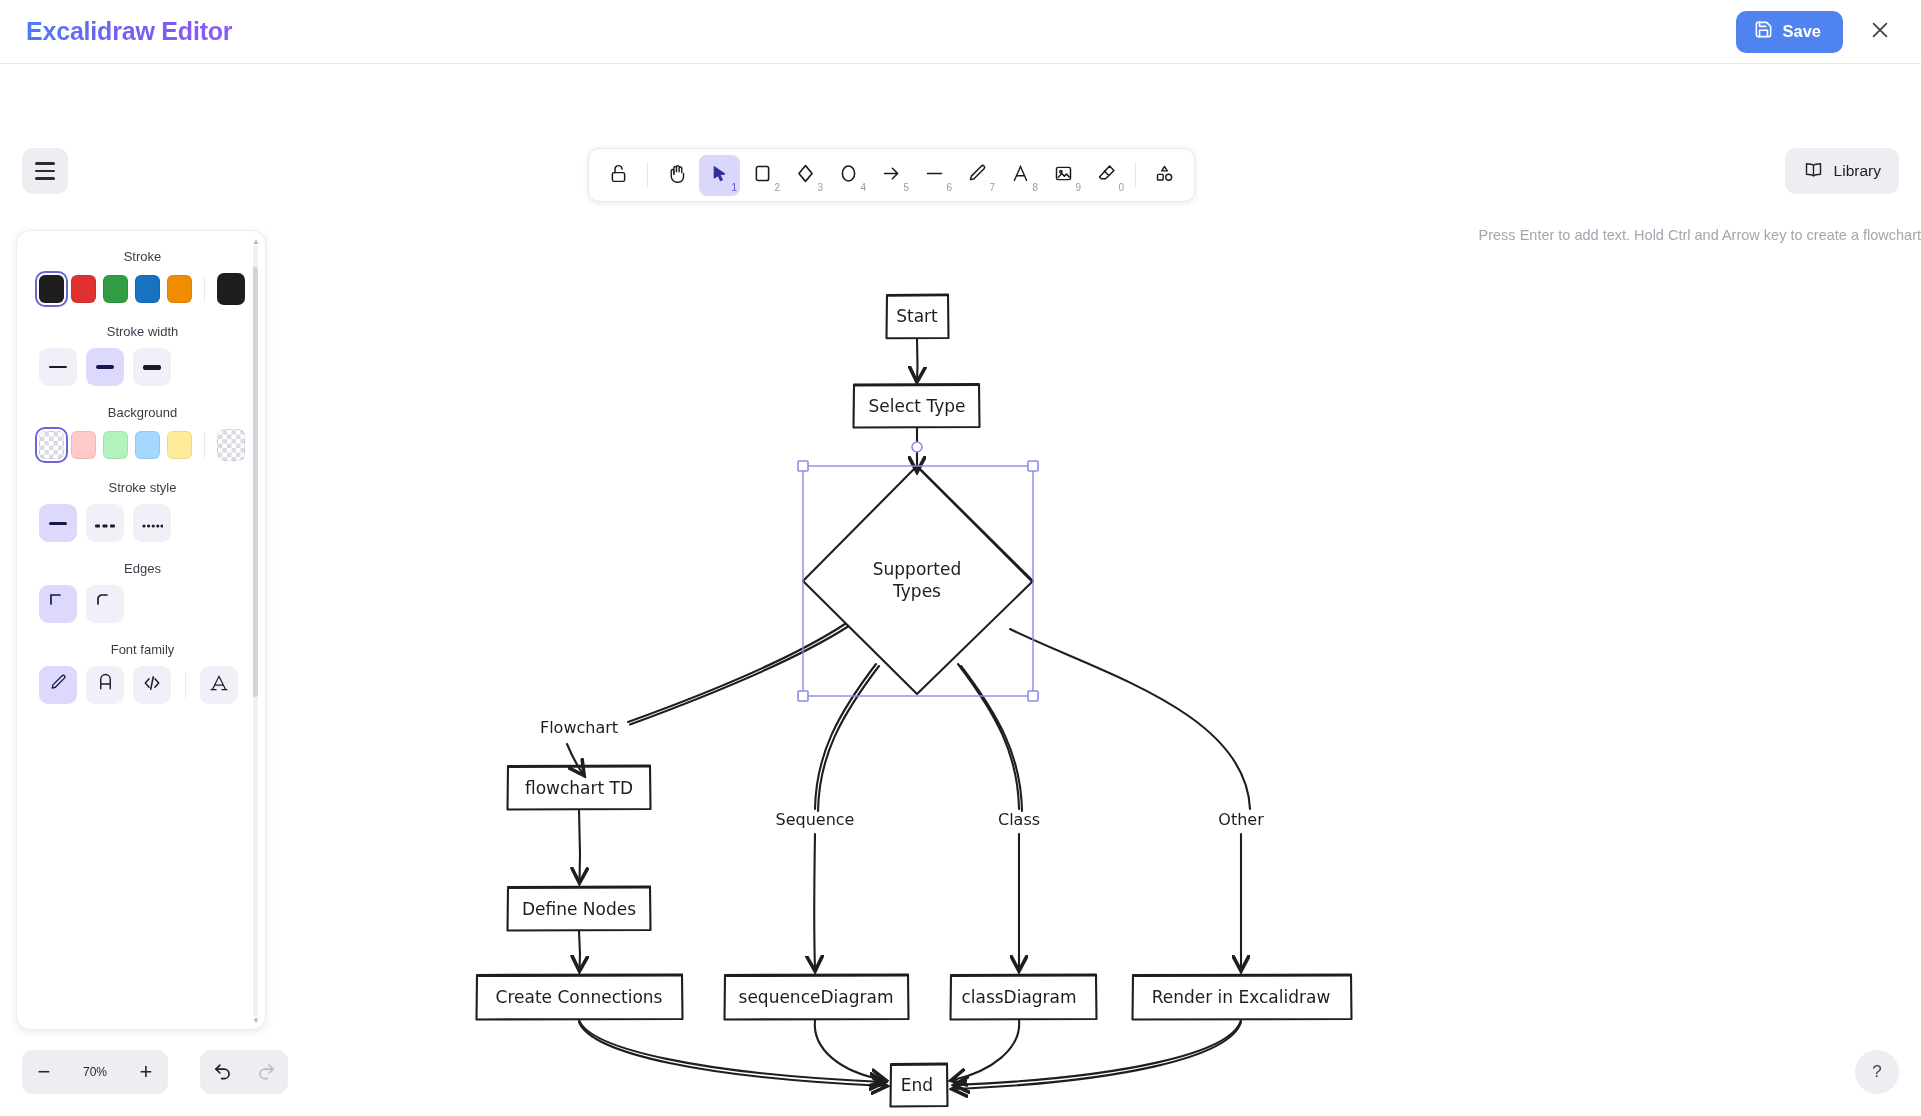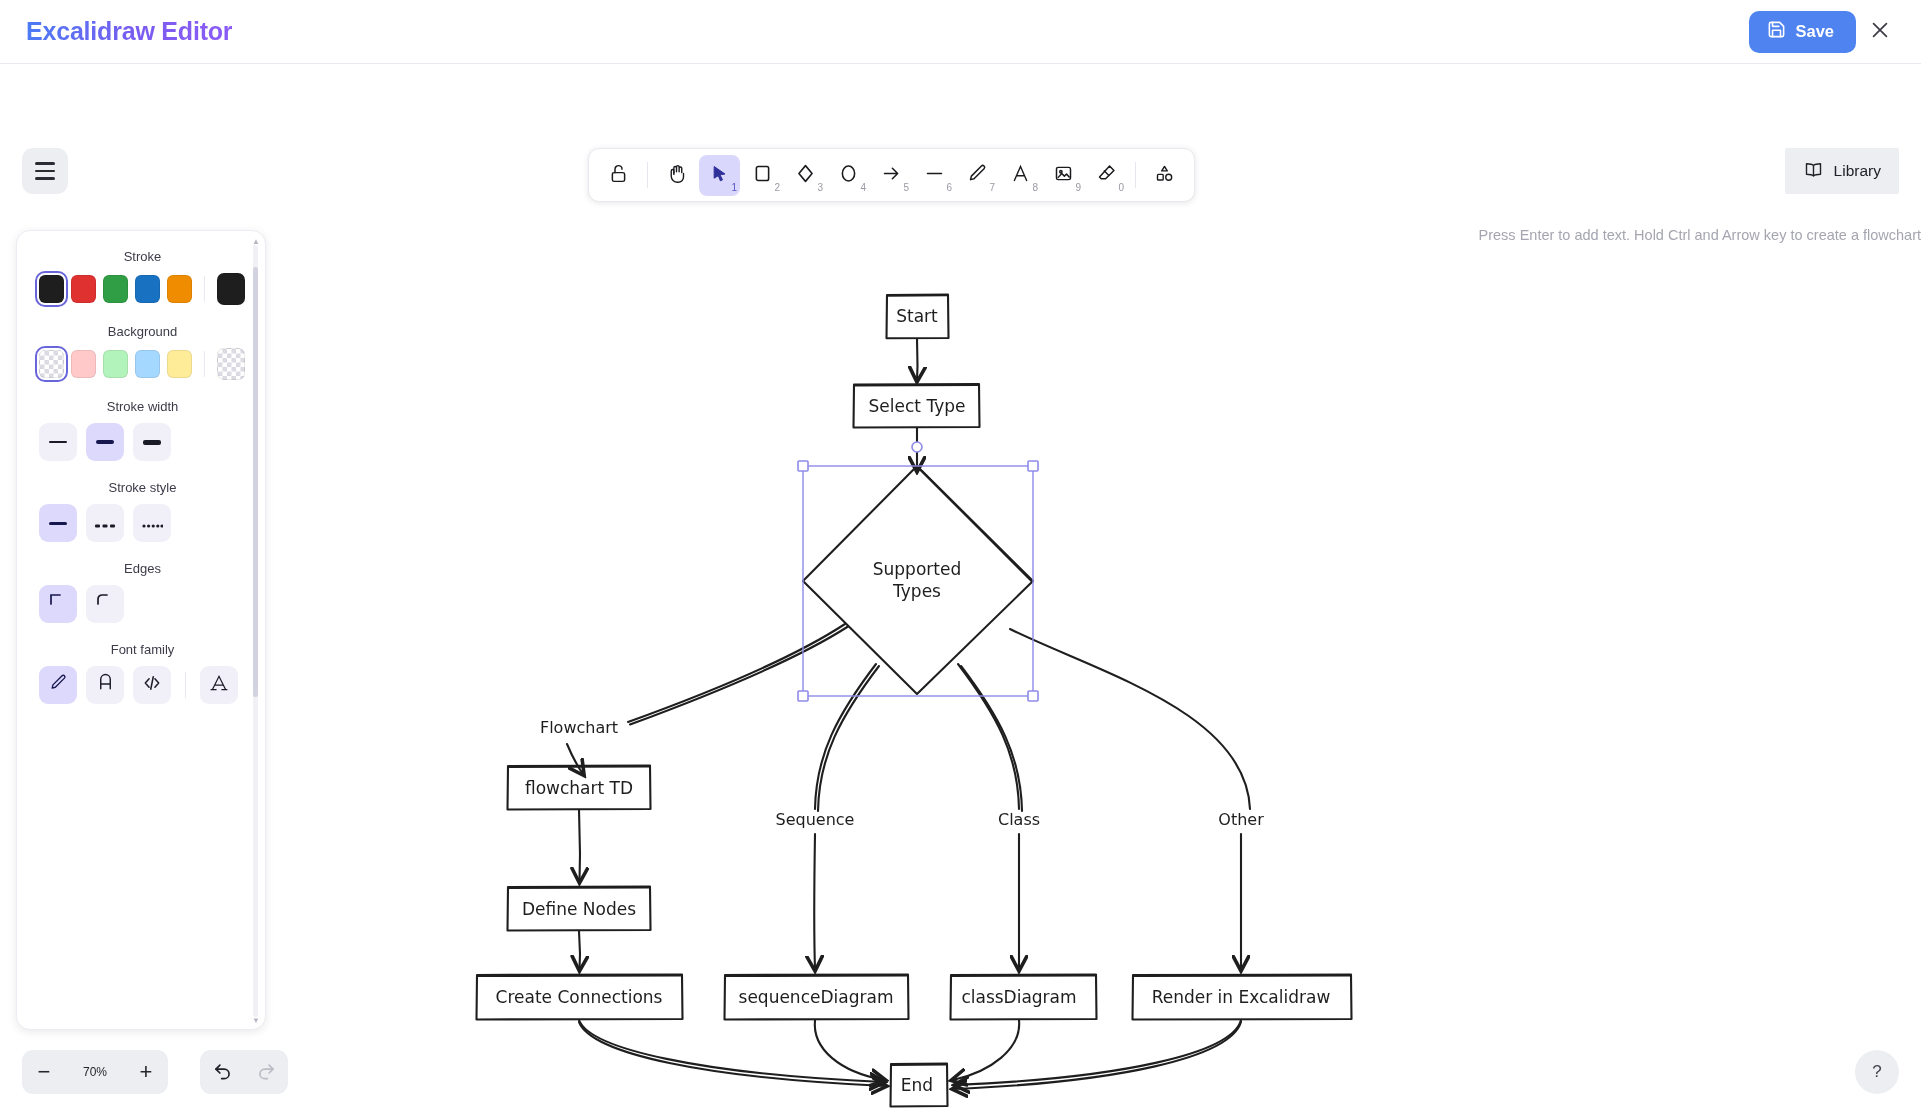--- a/index.html
+++ b/index.html
@@ -16,21 +16,21 @@
     background: #ffffff; border-bottom: 1px solid #e9e9ef;
     display: flex; align-items: center; justify-content: space-between;
     padding: 0 24px; z-index: 40;
   }
   .app-title {
     font-size: 25px; font-weight: bold; letter-spacing: -0.2px;
     background: linear-gradient(90deg, #4a7cf5 0%, #7a5bf0 55%, #8b5cf6 100%);
     -webkit-background-clip: text; background-clip: text; color: transparent;
     padding-left: 2px;
   }
-  .topbar-right { display: flex; align-items: center; gap: 7px; padding-left: 28px; }
+  .topbar-right { display: flex; align-items: center; gap: 20px; padding-left: 28px; }
   .save-btn {
     display: flex; align-items: center; gap: 9px;
     background: #4e83f0; color: #fff; border: none; border-radius: 10px;
     height: 42px; padding: 0 22px 0 18px; font-size: 16.5px; font-weight: bold;
     font-family: "Liberation Sans", sans-serif; cursor: pointer;
   }
   .close-btn {
     width: 34px; height: 34px; display: flex; align-items: center; justify-content: center;
     background: none; border: none; cursor: pointer; color: #3d3d46;
   }
@@ -64,21 +64,21 @@
     background: #eceef2; border: none; border-radius: 11px; cursor: pointer;
     display: flex; flex-direction: column; align-items: center; justify-content: center; gap: 5px;
     z-index: 30;
   }
   .hamburger span { display: block; width: 20px; height: 2.5px; background: #2b2b33; border-radius: 2px; }
 
   
   .library-btn {
     position: absolute; right: 22px; top: 84px; height: 46px;
     display: flex; align-items: center; gap: 10px; padding: 0 18px;
-    background: #eceef2; border: none; border-radius: 2px; cursor: pointer;
+    background: #eceef2; border: none; border-radius: 11px; cursor: pointer;
     font-size: 15.5px; color: #22222a; font-family: "Liberation Sans", sans-serif; z-index: 30;
   }
 
   
   .hint {
     position: absolute; left: 0; top: 163px; width: 1921px; text-align: right;
     font-size: 14.5px; color: #a5a5b0; z-index: 20; pointer-events: none;
   }
 
   
@@ -435,48 +435,48 @@
           <button class="swatch" style="background:#e03131"></button>
           <button class="swatch" style="background:#2f9e44"></button>
           <button class="swatch" style="background:#1971c2"></button>
           <button class="swatch" style="background:#f08c00"></button>
           <div class="sw-divider"></div>
           <button class="swatch big" style="background:#1e1e1e"></button>
         </div>
       </div>
 
       <div class="sec">
+        <div class="sec-label">Stroke width</div>
+        <div class="opt-row">
+          <button class="opt">
+            <span class="dash" style="width:18px;height:1.8px"></span>
+            </button>
+          <button class="opt active">
+            <span class="dash" style="width:18px;height:3.4px"></span>
+            </button>
+          <button class="opt">
+            <span class="dash" style="width:18px;height:5px"></span>
+            </button>
+        </div>
+      </div>
+
+      <div class="sec">
         <div class="sec-label">Background</div>
         <div class="swatch-row">
           <button class="swatch transparent sel"></button>
           <button class="swatch" style="background:#ffc9c9"></button>
           <button class="swatch" style="background:#b2f2bb"></button>
           <button class="swatch" style="background:#a5d8ff"></button>
           <button class="swatch" style="background:#ffec99"></button>
           <div class="sw-divider"></div>
           <button class="swatch big transparent"></button>
         </div>
       </div>
 
       <div class="sec">
-        <div class="sec-label">Stroke width</div>
-        <div class="opt-row">
-          <button class="opt">
-            <span class="dash" style="width:18px;height:1.8px"></span>
-            </button>
-          <button class="opt active">
-            <span class="dash" style="width:18px;height:3.4px"></span>
-            </button>
-          <button class="opt">
-            <span class="dash" style="width:18px;height:5px"></span>
-            </button>
-        </div>
-      </div>
-
-      <div class="sec">
         <div class="sec-label">Stroke style</div>
         <div class="opt-row">
           <button class="opt active">
             <span class="dash" style="width:18px;height:3px"></span>
             </button>
           <button class="opt">
             <span>
               <svg width="20" height="6">
                   <rect x="0" y="1.5" width="5" height="3" fill="currentColor" rx="1"></rect>
                 <rect x="7.5" y="1.5" width="5" height="3" fill="currentColor" rx="1"></rect>

